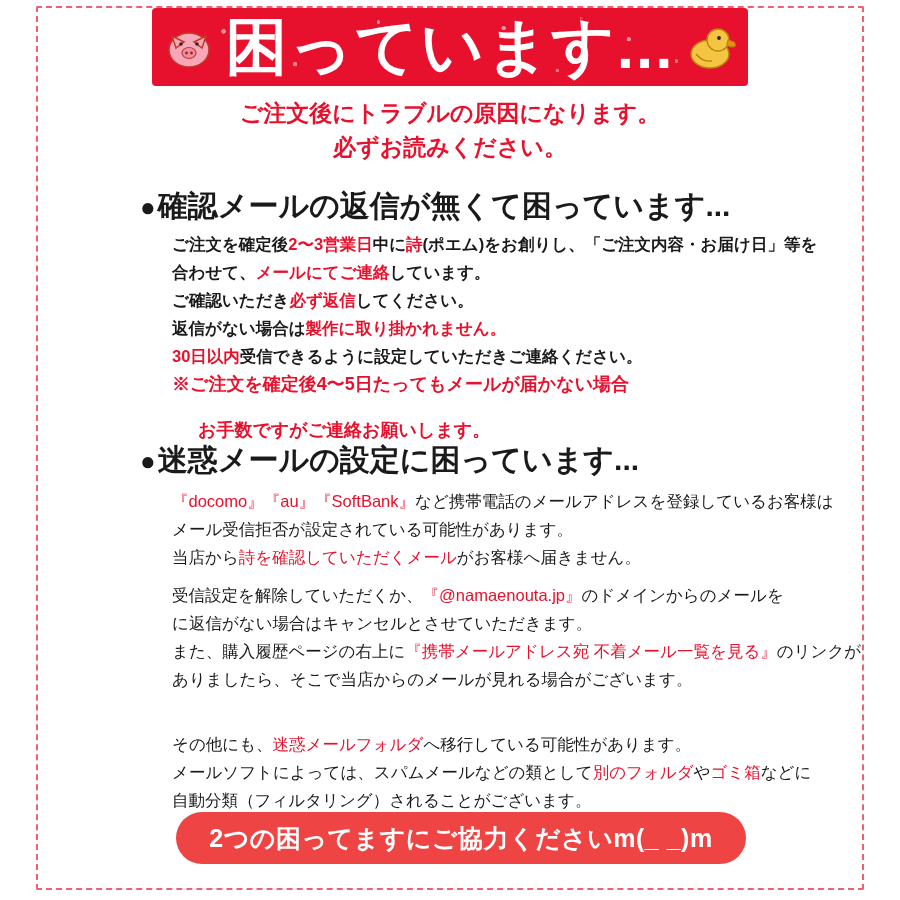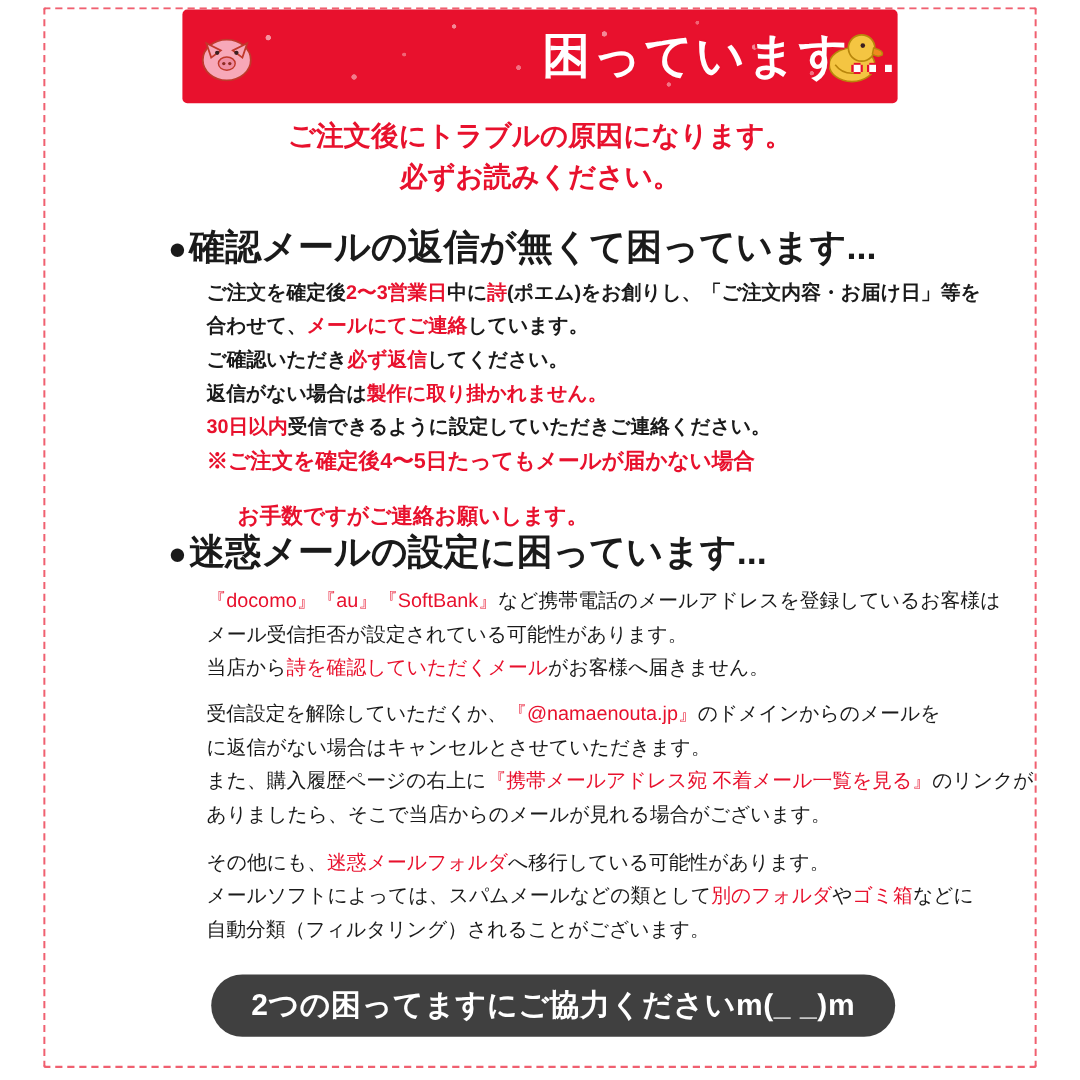--- a/index.html
+++ b/index.html
@@ -53,22 +53,22 @@
       radial-gradient(circle at 59% 26%, rgba(255,255,255,.5) 0 2px, transparent 2.4px),
       radial-gradient(circle at 68% 80%, rgba(255,255,255,.42) 0 1.6px, transparent 2px),
       radial-gradient(circle at 80% 40%, rgba(255,255,255,.5) 0 2px, transparent 2.4px),
       radial-gradient(circle at 88% 68%, rgba(255,255,255,.4) 0 1.6px, transparent 2px),
       radial-gradient(circle at 31% 48%, rgba(255,255,255,.35) 0 1.4px, transparent 1.8px),
       radial-gradient(circle at 72% 14%, rgba(255,255,255,.35) 0 1.4px, transparent 1.8px);
   }
   .banner-title {
     position: absolute;
     left: 0; right: 0; top: 2px;
-    text-align: right;
-    font-size: 40px;
+    text-align: center;
+    font-size: 62px;
     line-height: 74px;
     font-weight: bold;
     color: #ffffff;
     letter-spacing: 2px;
     text-shadow:
       -2px 0 #e8112d, 2px 0 #e8112d, 0 -2px #e8112d, 0 2px #e8112d;
   }
   .banner-pig, .banner-duck {
     position: absolute;
     top: 12px;
@@ -123,21 +123,21 @@
   .r { color: #e8112d; }
   .big { font-size: 18px; }
 
   
   .footer-bar {
     position: absolute;
     left: 176px;
     top: 812px;
     width: 570px;
     height: 52px;
-    background: #404040;
+    background: #ef4444;
     border-radius: 26px;
     color: #ffffff;
     font-size: 25px;
     font-weight: bold;
     line-height: 52px;
     text-align: center;
     letter-spacing: 0.5px;
   }
 </style>
 </head>
@@ -218,21 +218,21 @@
       <span>当店から</span><span class="r">詩を確認していただくメール</span><span>がお客様へ届きません。</span>
     </p>
     <p class="gap">
       <span>受信設定を解除していただくか、</span><span class="r">『@namaenouta.jp』</span><span>のドメインからのメールを</span>
     </p>
     <p>に返信がない場合はキャンセルとさせていただきます。</p>
     <p>
       <span>また、購入履歴ページの右上に</span><span class="r">『携帯メールアドレス宛 不着メール一覧を見る』</span><span>のリンクが</span>
     </p>
     <p>ありましたら、そこで当店からのメールが見れる場合がございます。</p>
-    <p class="gap" style="margin-top:12px">
+    <p class="gap" style="margin-top:37px">
       <span>その他にも、</span><span class="r">迷惑メールフォルダ</span><span>へ移行している可能性があります。</span>
     </p>
     <p>
       <span>メールソフトによっては、スパムメールなどの類として</span><span class="r">別のフォルダ</span><span>や</span><span class="r">ゴミ箱</span><span>などに</span>
     </p>
     <p>自動分類（フィルタリング）されることがございます。</p>
   </div>
 
   <div class="footer-bar">2つの困ってますにご協力くださいm(_ _)m</div>
 

